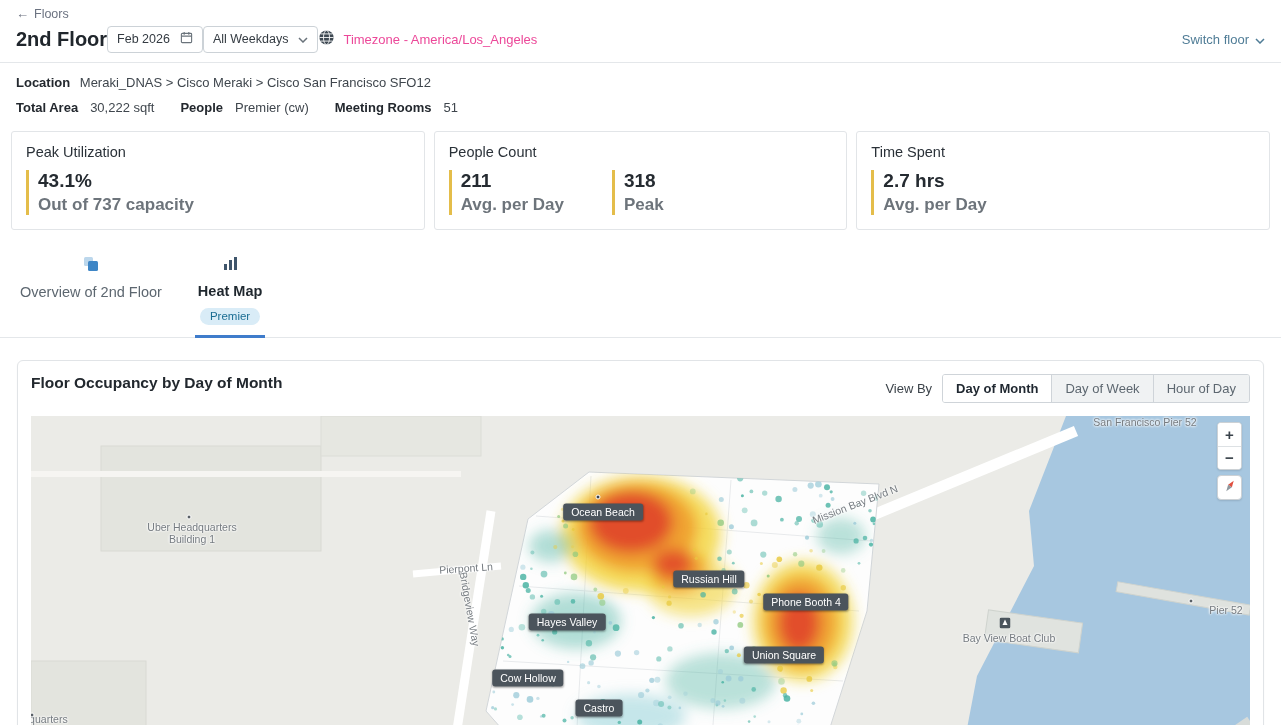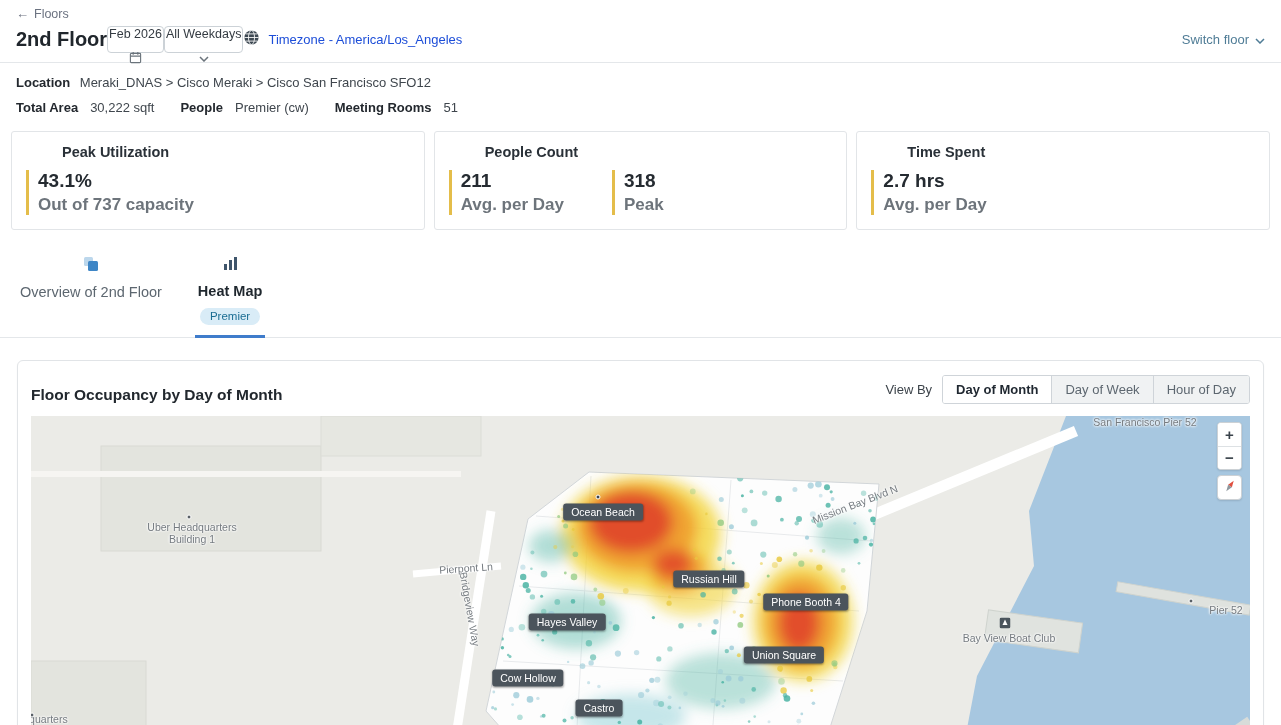--- a/index.html
+++ b/index.html
@@ -6,53 +6,53 @@
   html,body { width:1281px; height:725px; overflow:hidden; background:#fff;
     font-family:"Liberation Sans","DejaVu Sans",sans-serif; color:#2b3138; font-size:13px; }
 
   
   .topbar { padding:6px 16px 8px; border-bottom:1px solid #e4e7ea; }
   .back { display:inline-flex; align-items:center; gap:5px; color:#6b7280; font-size:12.5px; cursor:pointer; }
   .back .arrow { font-size:13px; }
   .titlebar-row { display:flex; align-items:center; margin-top:3px; height:30px; }
   .floor-title { font-size:20px; font-weight:700; color:#20262c; }
   .ctl-box { display:flex; align-items:center; gap:10px; border:1px solid #ccd2d7; border-radius:4px;
-    height:27px; padding:0 1px; font-size:12.5px; color:#343b42; cursor:pointer; background:#fff;flex-direction:column; }
-  .tz { display:flex; align-items:center; gap:8px; font-size:13px; color:#1d4ed8; }
+    height:27px; padding:0 9px; font-size:12.5px; color:#343b42; cursor:pointer; background:#fff; }
+  .tz { display:flex; align-items:center; gap:8px; font-size:13px; color:#ec4899; }
   .switch-floor { margin-left:auto; display:flex; align-items:flex-end; gap:6px;
     color:#4f7c96; font-size:13px; cursor:pointer; }
 
   
   .info { padding:12px 16px 0; }
   .info-row1 { margin-bottom:10px; font-size:13px; color:#3f464d; }
   .lbl { font-weight:700; color:#23282e; margin-right:6px; }
   .info-row2 { display:flex; gap:26px; font-size:13px; color:#3f464d; }
   .info-pair { display:flex; gap:6px; align-items:baseline; }
 
   
   .stats { display:flex; gap:9px; margin:16px 11px 0; }
   .card { flex:1; border:1px solid #e2e5e8; border-radius:3px; background:#fff; padding:12px 14px 14px; }
-  .card-title { font-size:14.5px; font-weight:700; color:#2a3138;margin-left:36px; }
+  .card-title { font-size:14.5px; font-weight:400; color:#2a3138; }
   .metrics { display:flex; gap:48px; margin-top:10px; }
   .metric { border-left:3px solid #e4bd4a; padding-left:9px; }
   .metric-value { font-size:19px; font-weight:700; color:#252b31; line-height:1.15; white-space:nowrap; }
   .metric-label { font-size:17px; color:#6d747b; margin-top:3px; white-space:nowrap;font-weight:bold; }
 
   
   .tabs { margin-top:18px; border-bottom:1px solid #e4e7ea; padding:0 17px; display:flex; gap:30px; }
   .tab { display:flex; align-items:center; gap:9px; padding:8px 3px 10px; font-size:14.5px; color:#5d6770;
     cursor:pointer; border-bottom:3px solid transparent; margin-bottom:-1px;flex-direction:column; }
   .tab.active { color:#1f272e; font-weight:600; border-bottom-color:#3f7ccb; }
   .badge { background:#d9ecf7; color:#1b6d93; font-size:11.5px; font-weight:400;
     padding:2.5px 10px; border-radius:10px; }
 
   
   .panel { margin:22px 17px 0; border:1px solid #e1e4e7; border-radius:6px; background:#fff;
     padding:13px 13px 0; box-shadow:0 1px 2px rgba(0,0,0,.04); }
-  .panel-head { display:flex; align-items:flex-end; margin-bottom:12px; height:30px; }
+  .panel-head { display:flex; align-items:flex-start; margin-bottom:12px; height:30px; }
   .panel-title { font-size:15.5px; font-weight:700; color:#22282e; }
   .viewby { margin-left:auto; display:flex; align-items:center; gap:10px; }
   .viewby-label { font-size:13px; color:#3c434a; }
   .seg { display:flex; border:1px solid #cfd4d9; border-radius:3px; overflow:hidden; }
   .seg button { padding:6px 13px; font-size:13px; border:none; border-left:1px solid #cfd4d9;
     background:#f0f2f3; color:#5d6770; cursor:pointer; font-family:inherit; }
   .seg button:first-child { border-left:none; }
   .seg button.active { background:#fff; color:#1f2730; font-weight:700; }
 
   

